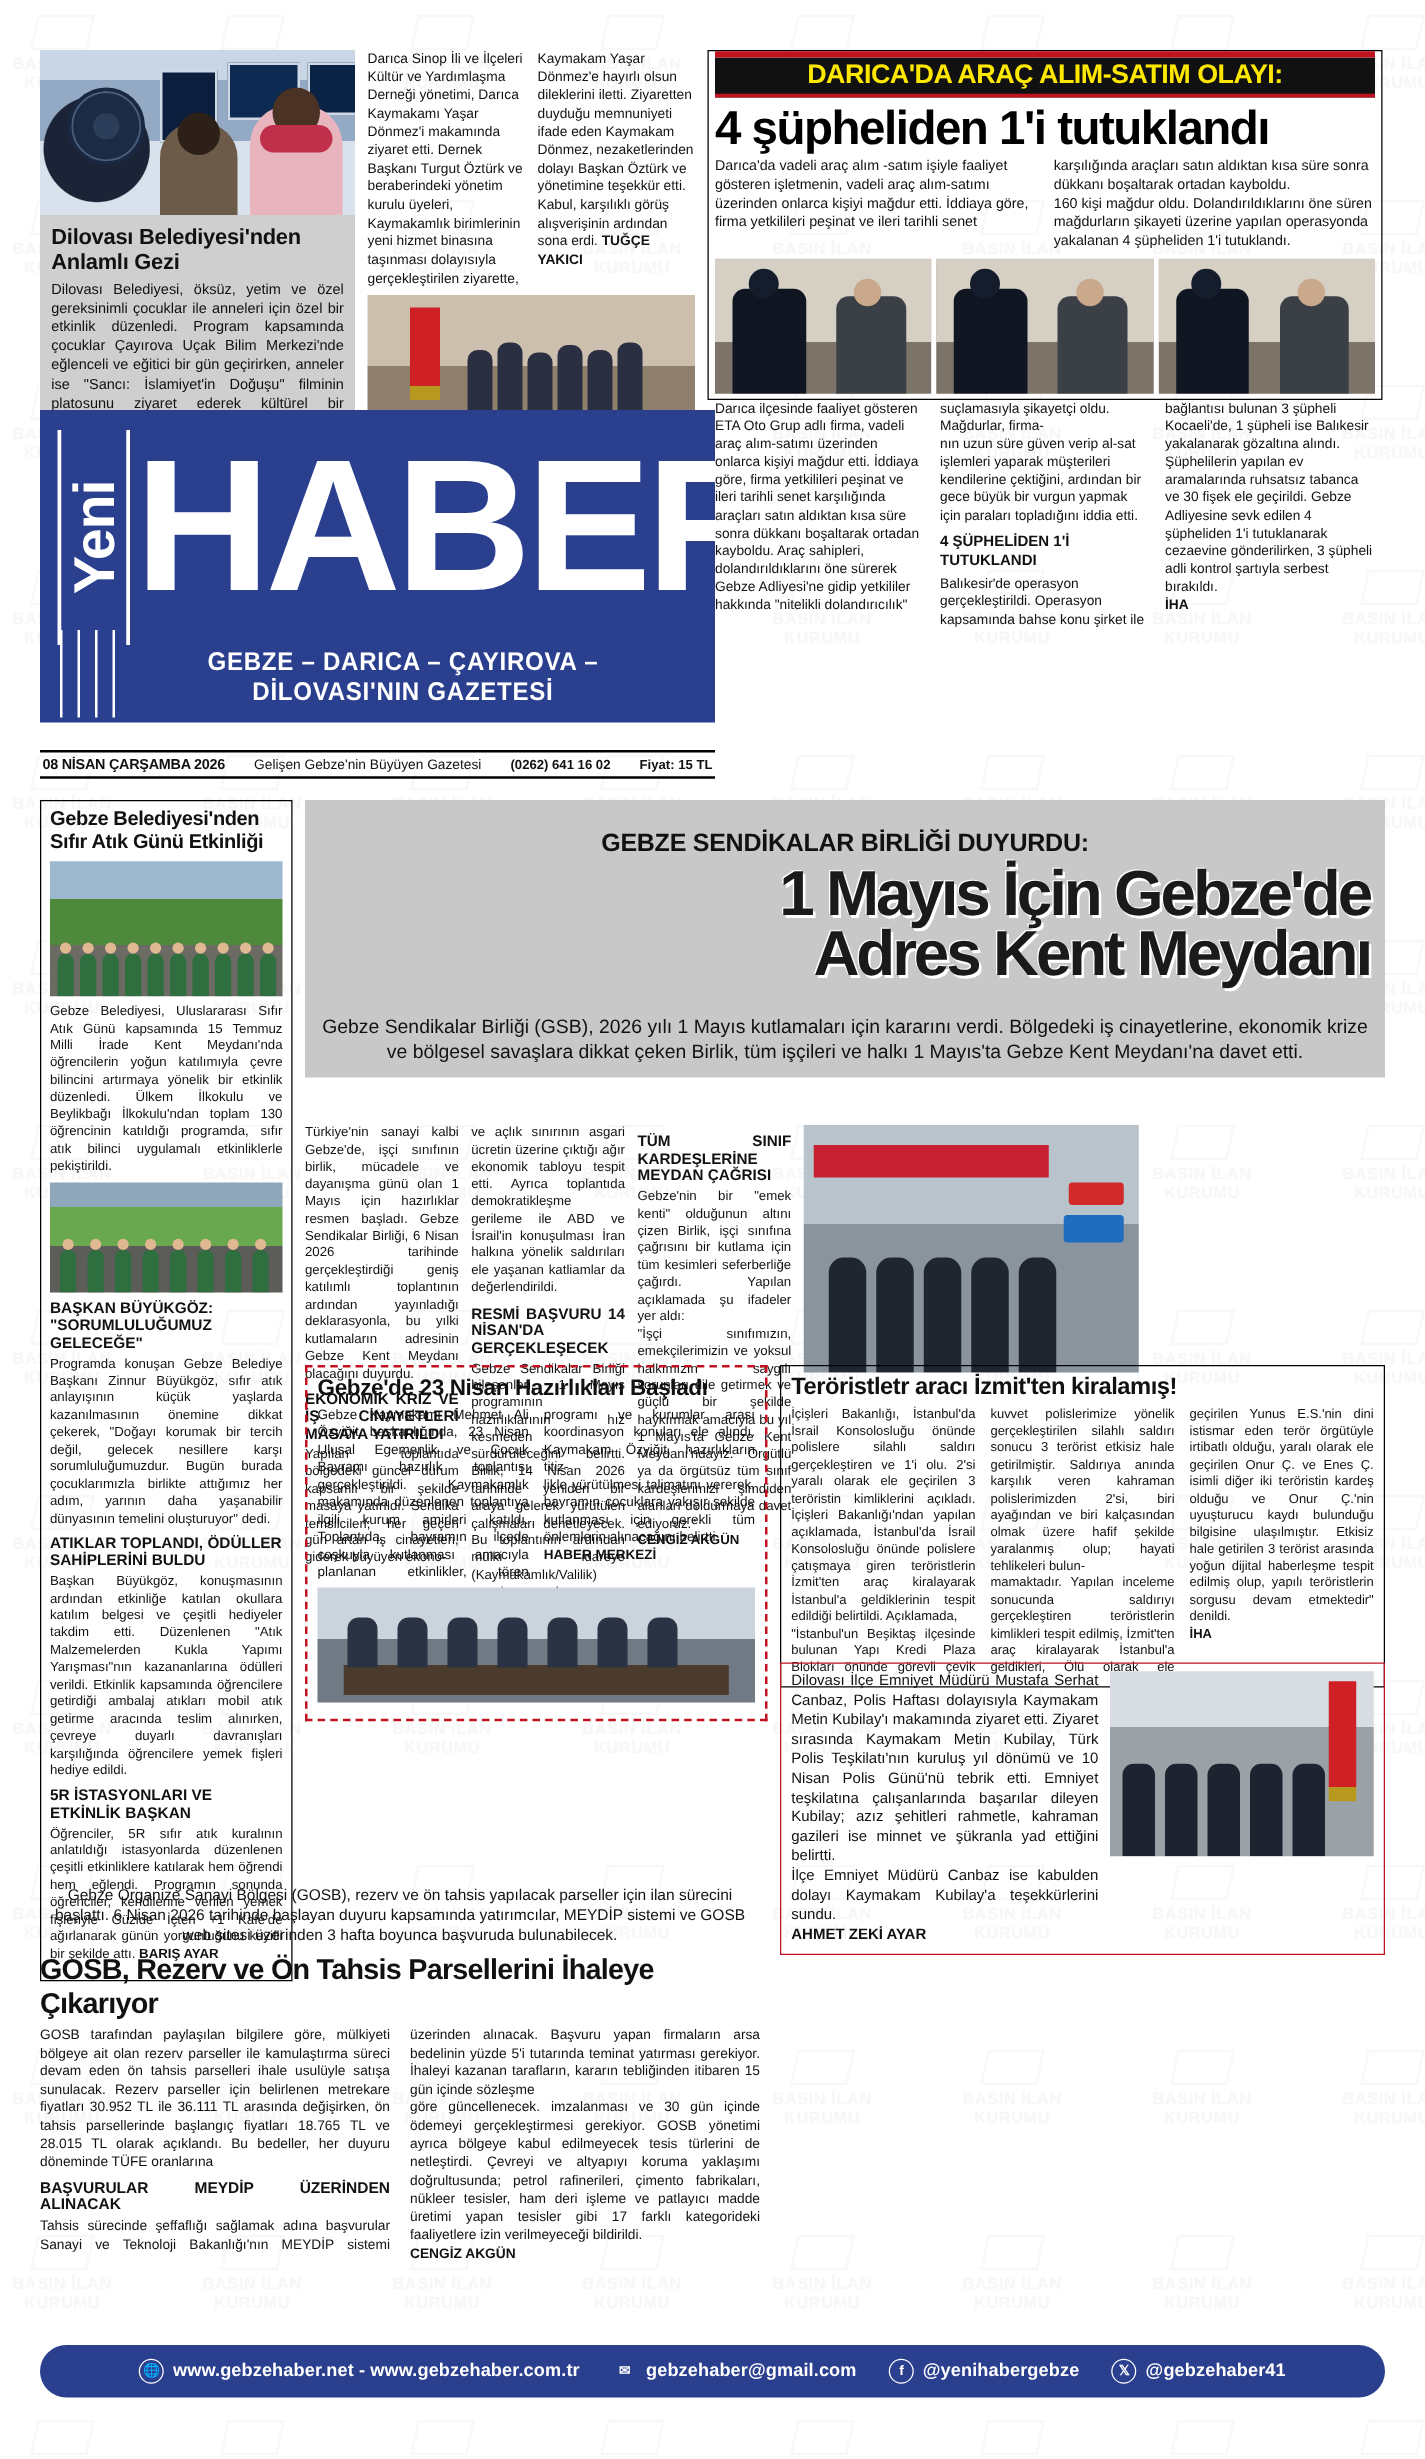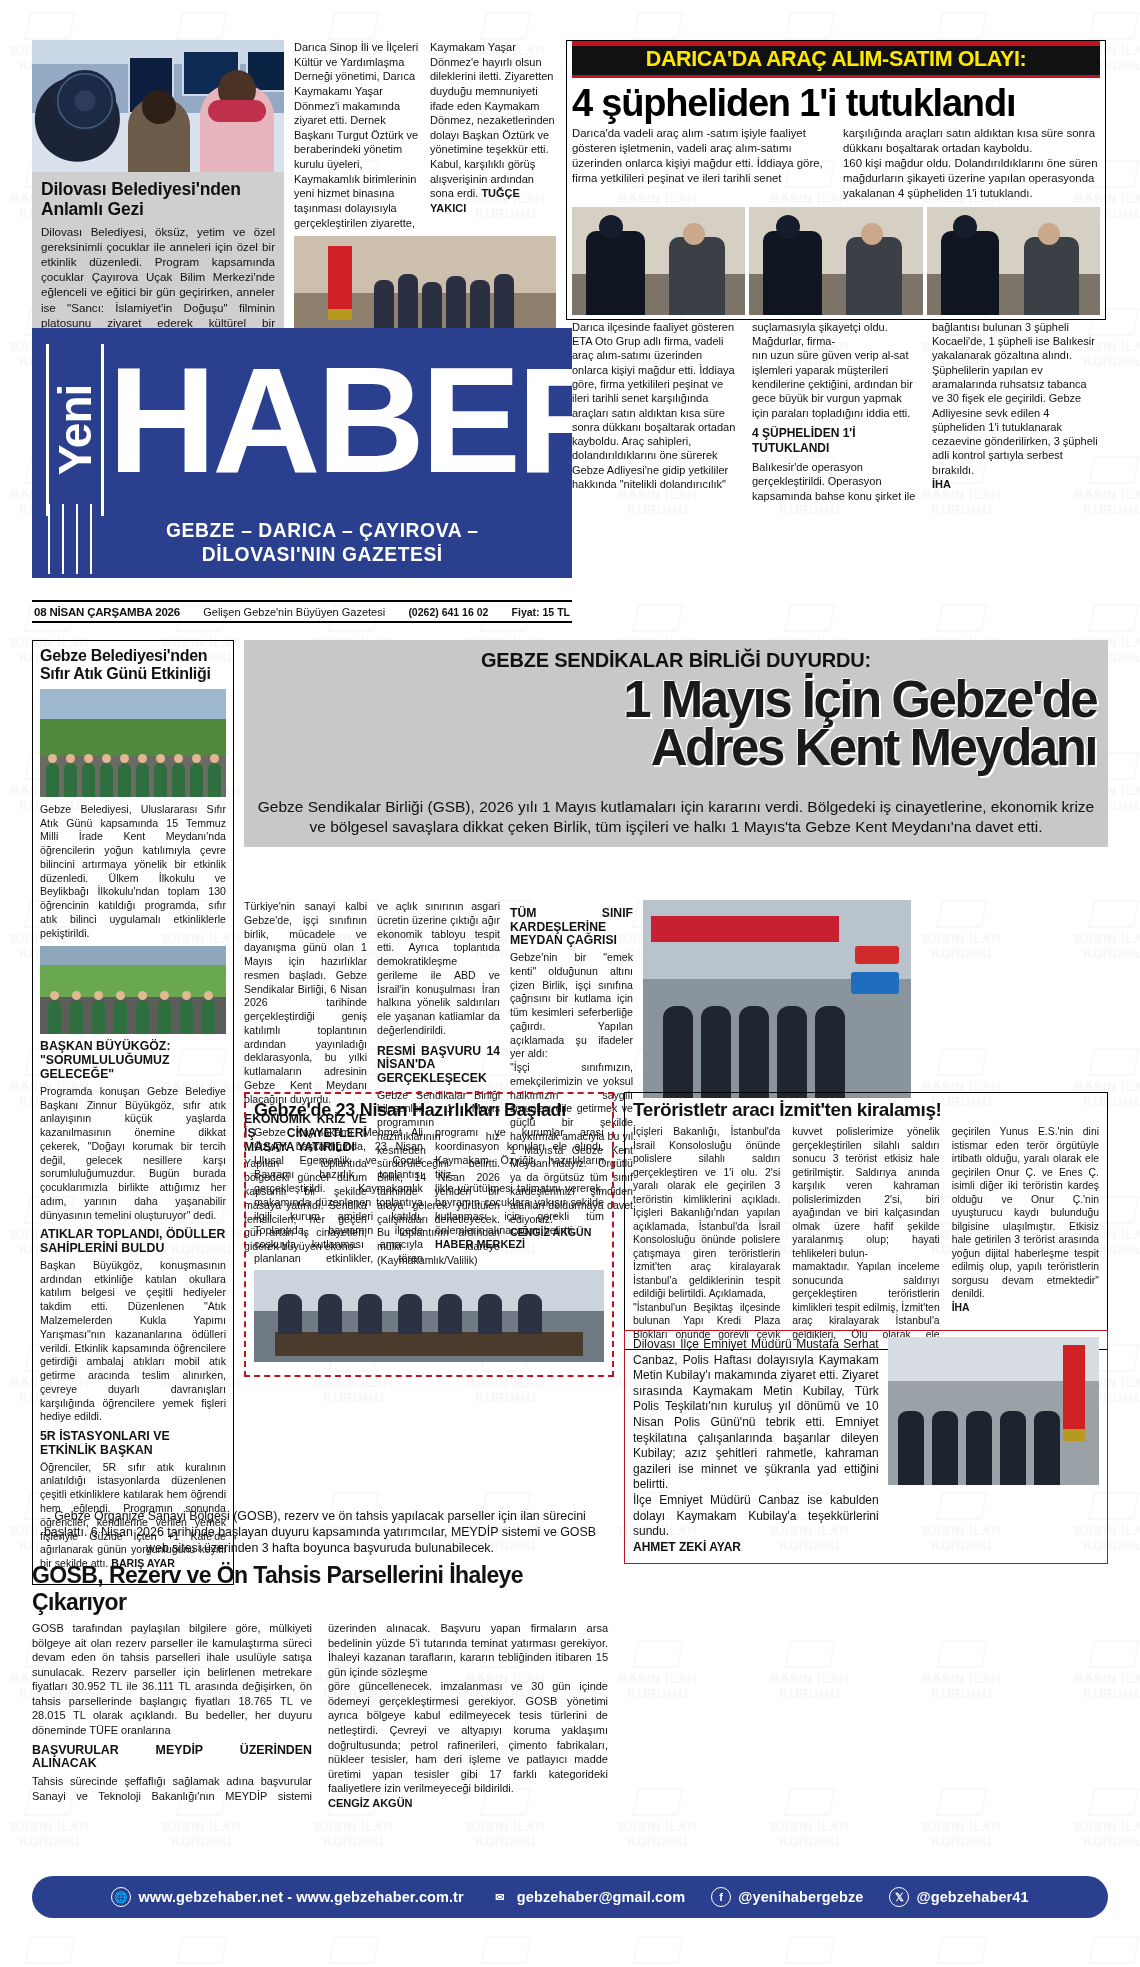--- a/index.html
+++ b/index.html
@@ -184,21 +184,21 @@
   .crowd i { position:absolute; bottom:0; width:13px; height:34px; border-radius:6px 6px 0 0; background:#2f6f3f;}
   .crowd i::after{content:"";position:absolute;left:2px;top:-9px;width:9px;height:9px;border-radius:50%;background:#e0b892;}
   .sb p { font-size: 10.6px; line-height: 1.3; text-align: justify; margin-bottom: 5px;}
   .sb h3 { font-size: 12.3px; font-weight: bold; line-height: 1.12; margin: 6px 0 3px;}
 
   
   .mainblk {
     position: absolute; left: 244px; top: 640px; width: 864px;
     background: #c8c8c8; padding: 9px 12px 10px;
   }
-  .main-kicker { text-align: center; font-size: 20px; font-weight: 900; letter-spacing: -.2px; }
+  .main-kicker { text-align: center; font-size: 20px; font-weight: 900; letter-spacing: -.2px; margin-top: 15px; }
   .main-hl {
     text-align: right; color: #1a1a1a; font-weight: 900;
     font-size: 51px; line-height: .95; letter-spacing: -2.5px;
     text-shadow: 2px 2px 0 #fff, -1px -1px 0 #fff;
     margin: 4px 0 24px;
   }
   .main-lead { font-size: 15.5px; line-height: 1.3; text-align: center; font-weight: 500; }
 
   
   .mainlower {

